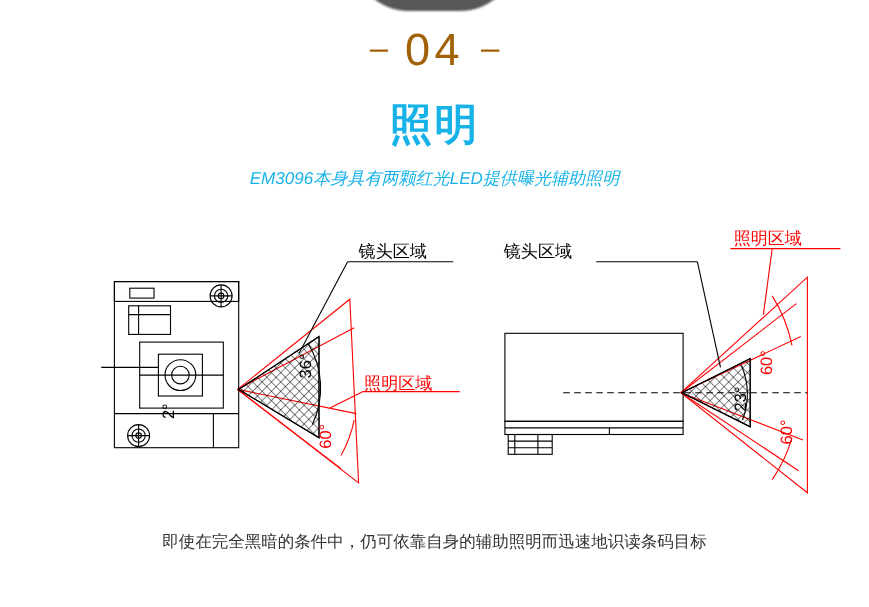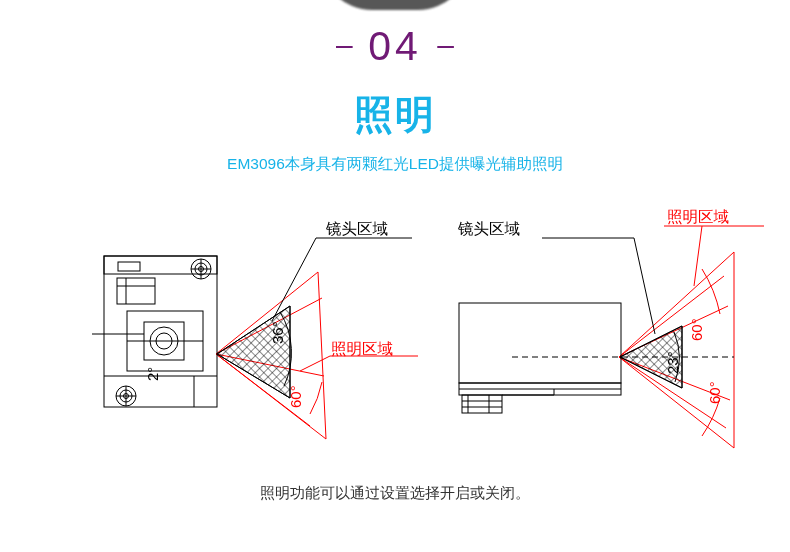--- a/index.html
+++ b/index.html
@@ -34,21 +34,21 @@
     opacity: 0.85;
   }
   .header {
     position: absolute;
     top: 22px;
     left: 0;
     width: 790px;
     text-align: center;
   }
   .num-line {
-    color: #701a75;
+    color: #a16207;
     font-size: 41px;
     font-weight: 300;
     letter-spacing: 4px;
     line-height: 46px;
     font-family: "Liberation Sans", sans-serif;
   }
   .num-dash {
     font-size: 30px;
     vertical-align: 5px;
     letter-spacing: 0;
@@ -59,20 +59,21 @@
     font-weight: bold;
     line-height: 52px;
     margin-top: 20px;
     letter-spacing: 2px;
   }
   .subtitle {
     color: #17b3e8;
     font-size: 15.5px;
     line-height: 22px;
     margin-top: 12px;
+    font-style: italic;
   }
   .figure {
     position: absolute;
     top: 186px;
     left: 0;
     width: 790px;
     height: 278px;
     margin-left: 34px;
   }
   .footer {
@@ -217,16 +218,16 @@
         <text x="633" y="36" font-size="15.5" fill="#ff0000">照明区域</text>
 
         <text x="644" y="188" font-size="15" fill="#000000" transform="rotate(-90 644 188)">23°</text>
         <text x="668" y="155" font-size="15" fill="#ff0000" transform="rotate(-90 668 155)">60°</text>
         <text x="686" y="218" font-size="15" fill="#ff0000" transform="rotate(-90 686 218)">60°</text>
       </g>
     </svg>
   </div>
 
   <div class="footer">
-    <div>照明功能可以通过设置选择开启或关闭。</div>
+    <div>即使在完全黑暗的条件中，仍可依靠自身的辅助照明而迅速地识读条码目标</div>
   </div>
 
 </div>
 
 </body></html>

